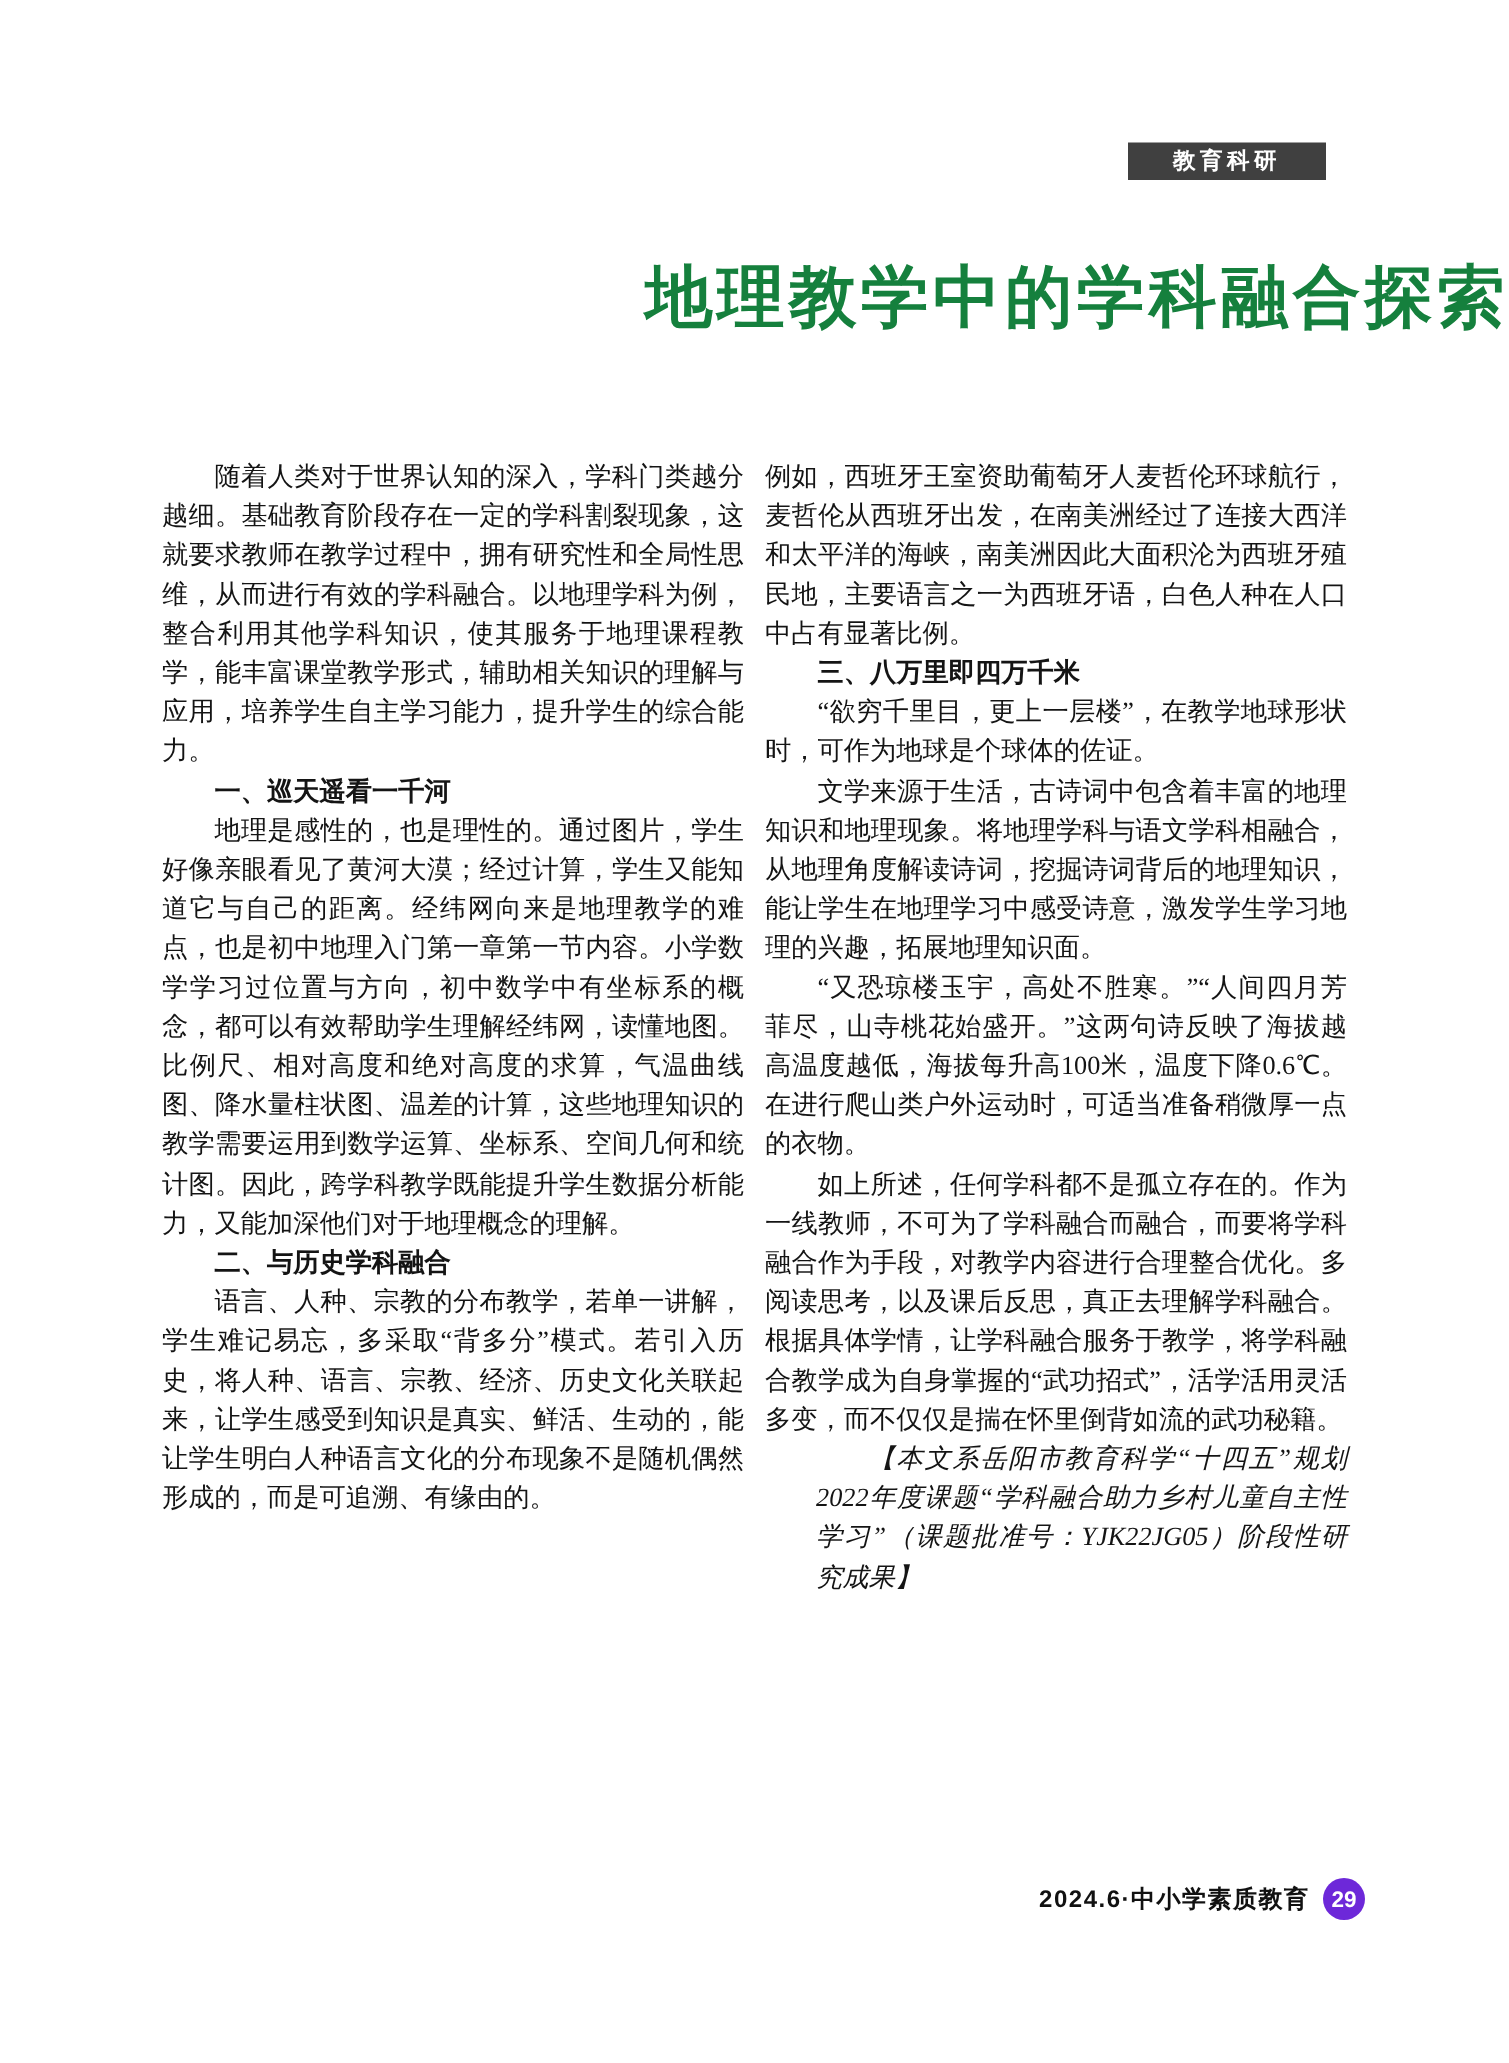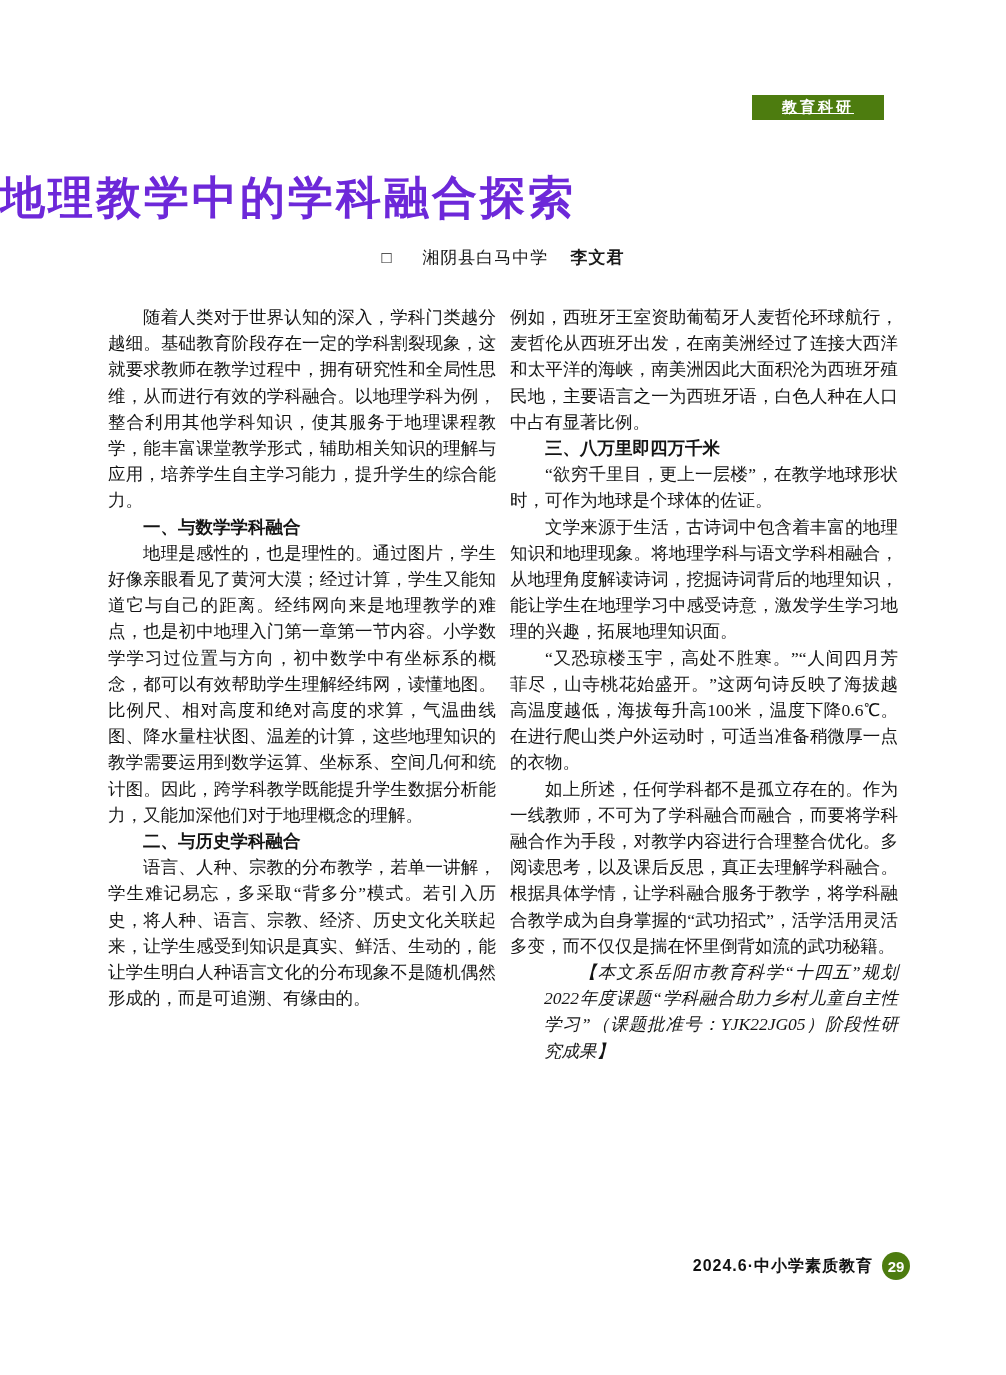--- a/index.html
+++ b/index.html
@@ -11,42 +11,41 @@
     overflow: hidden;
     font-family: "Liberation Serif", serif;
     color: #161616;
   }
   .section-badge {
     position: absolute;
     top: 95px;
     left: 752px;
     width: 132px;
     height: 25px;
-    background: #4d7c0f;
+    background: #404040;
     color: #ffffff;
     font-family: "Liberation Sans", sans-serif;
     font-weight: bold;
     font-size: 15px;
     letter-spacing: 3px;
     display: flex;
     align-items: center;
     justify-content: center;
-    text-decoration: underline;
   }
   .article-title {
     position: absolute;
     top: 168px;
     left: 0;
     width: 100%;
     margin: 0;
-    text-align: left;
+    text-align: right;
     font-size: 45px;
     font-weight: bold;
     letter-spacing: 3px;
-    color: #6d28d9;
+    color: #15803d;
   }
   .author-line {
     position: absolute;
     top: 246px;
     left: 0;
     width: 100%;
     text-align: center;
     font-size: 17px;
     color: #1a1a1a;
   }
@@ -100,49 +99,44 @@
     gap: 9px;
     font-family: "Liberation Sans", sans-serif;
     font-weight: bold;
     font-size: 16px;
     color: #111111;
   }
   .footer-text { letter-spacing: 1px; }
   .page-number-badge {
     width: 28px;
     height: 28px;
-    background: #4d7c0f;
+    background: #6d28d9;
     color: #ffffff;
     border-radius: 50%;
     display: flex;
     align-items: center;
     justify-content: center;
     font-size: 15px;
     font-weight: bold;
   }
 </style>
 </head>
 <body>
 
 <div class="page">
 
   <div class="section-badge">教育科研</div>
 
   <h1 class="article-title">地理教学中的学科融合探索</h1>
 
-  <div class="author-line">
-    <span class="author-marker">□</span>
-    <span class="author-affiliation">湘阴县白马中学</span>
-    <span class="author-name">李文君</span>
-  </div>
 
   <div class="columns">
     <div class="col">
         <p class=" indent">随着人类对于世界认知的深入，学科门类越分越细。基础教育阶段存在一定的学科割裂现象，这就要求教师在教学过程中，拥有研究性和全局性思维，从而进行有效的学科融合。以地理学科为例，整合利用其他学科知识，使其服务于地理课程教学，能丰富课堂教学形式，辅助相关知识的理解与应用，培养学生自主学习能力，提升学生的综合能力。</p>
-        <h3 class="heading">一、与数学学科融合</h3>
+        <h3 class="heading">一、巡天遥看一千河</h3>
         <p class=" indent">地理是感性的，也是理性的。通过图片，学生好像亲眼看见了黄河大漠；经过计算，学生又能知道它与自己的距离。经纬网向来是地理教学的难点，也是初中地理入门第一章第一节内容。小学数学学习过位置与方向，初中数学中有坐标系的概念，都可以有效帮助学生理解经纬网，读懂地图。比例尺、相对高度和绝对高度的求算，气温曲线图、降水量柱状图、温差的计算，这些地理知识的教学需要运用到数学运算、坐标系、空间几何和统计图。因此，跨学科教学既能提升学生数据分析能力，又能加深他们对于地理概念的理解。</p>
         <h3 class="heading">二、与历史学科融合</h3>
         <p class=" indent">语言、人种、宗教的分布教学，若单一讲解，学生难记易忘，多采取“背多分”模式。若引入历史，将人种、语言、宗教、经济、历史文化关联起来，让学生感受到知识是真实、鲜活、生动的，能让学生明白人种语言文化的分布现象不是随机偶然形成的，而是可追溯、有缘由的。</p>
       </div>
     <div class="col">
         <p class="">例如，西班牙王室资助葡萄牙人麦哲伦环球航行，麦哲伦从西班牙出发，在南美洲经过了连接大西洋和太平洋的海峡，南美洲因此大面积沦为西班牙殖民地，主要语言之一为西班牙语，白色人种在人口中占有显著比例。</p>
         <h3 class="heading">三、八万里即四万千米</h3>
         <p class=" indent">“欲穷千里目，更上一层楼”，在教学地球形状时，可作为地球是个球体的佐证。</p>
         <p class=" indent">文学来源于生活，古诗词中包含着丰富的地理知识和地理现象。将地理学科与语文学科相融合，从地理角度解读诗词，挖掘诗词背后的地理知识，能让学生在地理学习中感受诗意，激发学生学习地理的兴趣，拓展地理知识面。</p>
         <p class=" indent">“又恐琼楼玉宇，高处不胜寒。”“人间四月芳菲尽，山寺桃花始盛开。”这两句诗反映了海拔越高温度越低，海拔每升高100米，温度下降0.6℃。在进行爬山类户外运动时，可适当准备稍微厚一点的衣物。</p>

